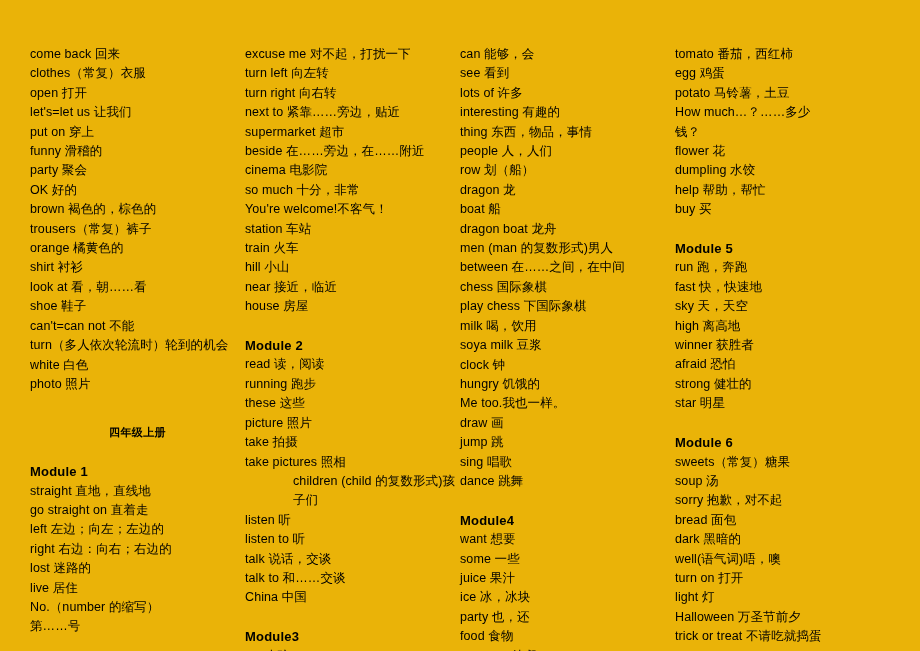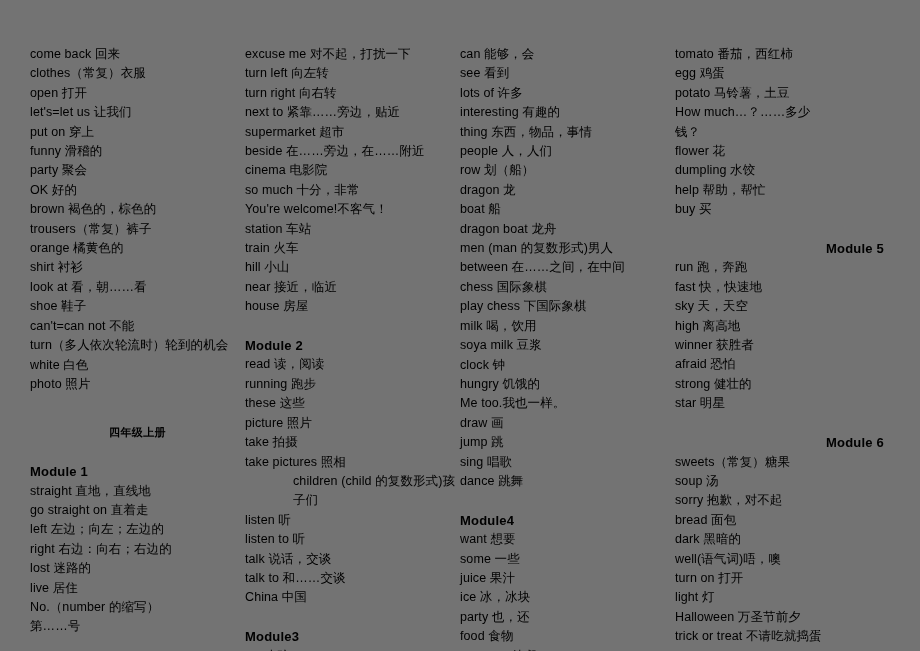--- a/index.html
+++ b/index.html
@@ -9,21 +9,21 @@
     background: #ffffff;
   }
   body {
     font-family: "Liberation Sans", "DejaVu Sans", sans-serif;
     color: #000000;
   }
   #page {
     position: relative;
     width: 920px;
     height: 651px;
-    background: #737373;
+    background: #eab308;
     overflow: hidden;
     box-sizing: border-box;
   }
   .columns {
     position: absolute;
     top: 45px;
     left: 30px;
     width: 860px;
     display: flex;
     flex-direction: row;
@@ -50,21 +50,20 @@
     text-align: center;
     letter-spacing: 0.4px;
   }
   .module-heading {
     font-size: 13px;
     line-height: 19.4px;
     font-weight: bold;
     letter-spacing: 0.2px;
   }
   .module-heading.align-right {
-    text-align: right;
     padding-right: 6px;
   }
   .spacer {
     height: 19.4px;
   }
   .spacer.tall {
     height: 29px;
   }
 </style>
 </head>

